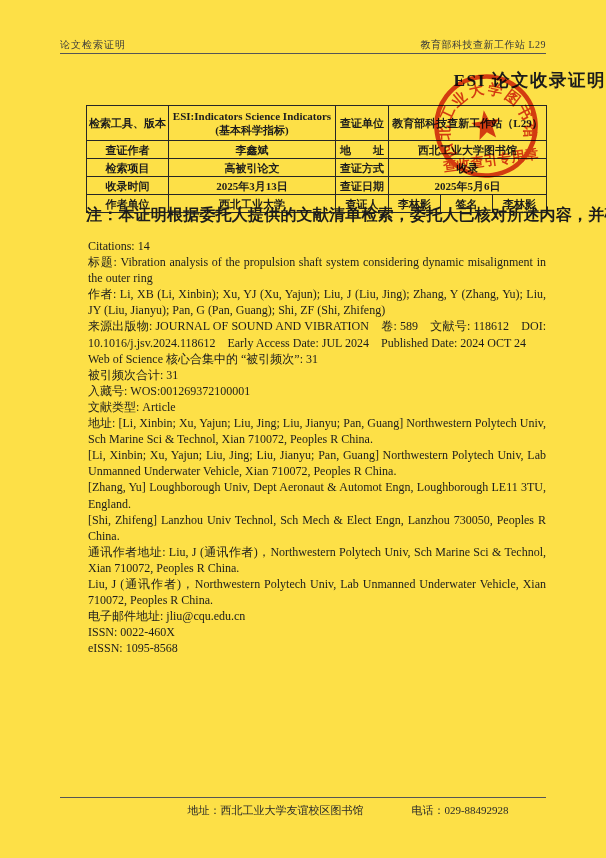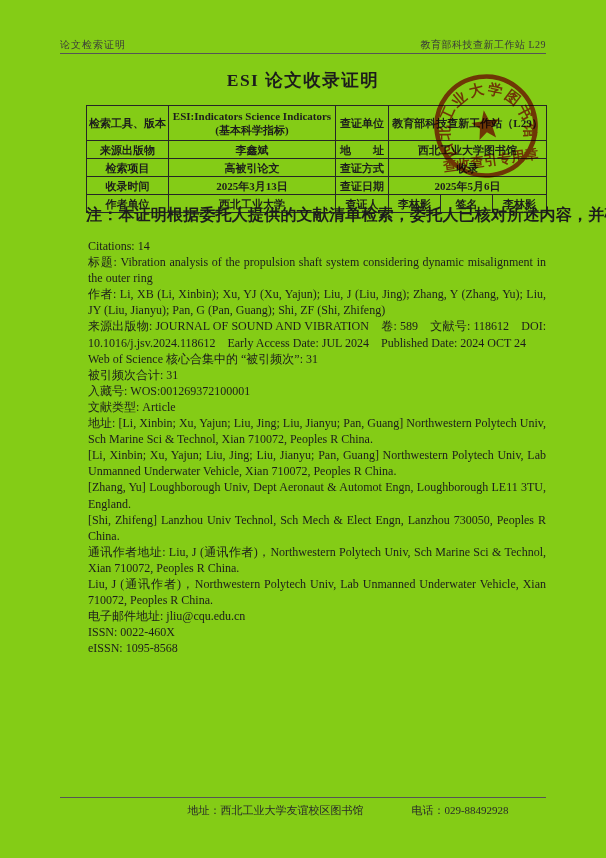--- a/index.html
+++ b/index.html
@@ -1,27 +1,27 @@
 <!DOCTYPE html>
 <html><head>
 <meta charset="utf-8">
 <style>
   html,body{margin:0;padding:0;background:#e8e8e8;}
   .page{
     position:relative;width:606px;height:858px;margin:0 auto;
-    background:#84cc16;
+    background:#fde047;
     font-family:"Liberation Serif","DejaVu Serif",serif;
     color:#1c1c1c;overflow:hidden;
   }
   
   .hdr-left{position:absolute;left:60px;top:38px;font-size:10px;letter-spacing:1px;color:#3a3a3a;}
   .hdr-right{position:absolute;right:60px;top:38px;font-size:10px;letter-spacing:.5px;color:#3a3a3a;}
   .hdr-rule{position:absolute;left:60px;top:53px;width:486px;border-top:1.2px solid #555;}
   
-  .doc-title{position:absolute;left:0;top:68px;width:100%;text-align:center;
+  .doc-title{position:absolute;left:0;top:68px;width:100%;text-align:right;
     font-size:17.5px;font-weight:bold;letter-spacing:1.5px;}
   
   .cert-table{position:absolute;left:86px;top:105px;border-collapse:collapse;
     table-layout:fixed;width:460px;font-size:11px;font-weight:600;line-height:14px;border-radius:9px;}
   .cert-table td{border:1px solid #262626;text-align:center;vertical-align:middle;
     padding:1px 2px;overflow:hidden;white-space:nowrap;}
   .cert-table{border:1.5px solid #262626;}
   .cert-table td.wrap{white-space:normal;}
   .r1 td{height:32px;}
   .rN td{height:15px;}
@@ -67,21 +67,21 @@
         <tr class="r1">
       <td>检索工具、版本</td>
       <td class="wrap">
         <span class="esi-main">ESI:Indicators Science Indicators</span>
         <span class="esi-sub">(基本科学指标)</span>
       </td>
       <td>查证单位</td>
       <td colspan="3">教育部科技查新工作站（L29）</td>
     </tr>
     <tr class="rN">
-      <td>来源出版物</td>
+      <td>查证作者</td>
       <td>李鑫斌</td>
       <td>地　　址</td>
       <td colspan="3">西北工业大学图书馆</td>
     </tr>
     <tr class="rN">
       <td>检索项目</td>
       <td>高被引论文</td>
       <td>查证方式</td>
       <td colspan="3">收录</td>
     </tr>

